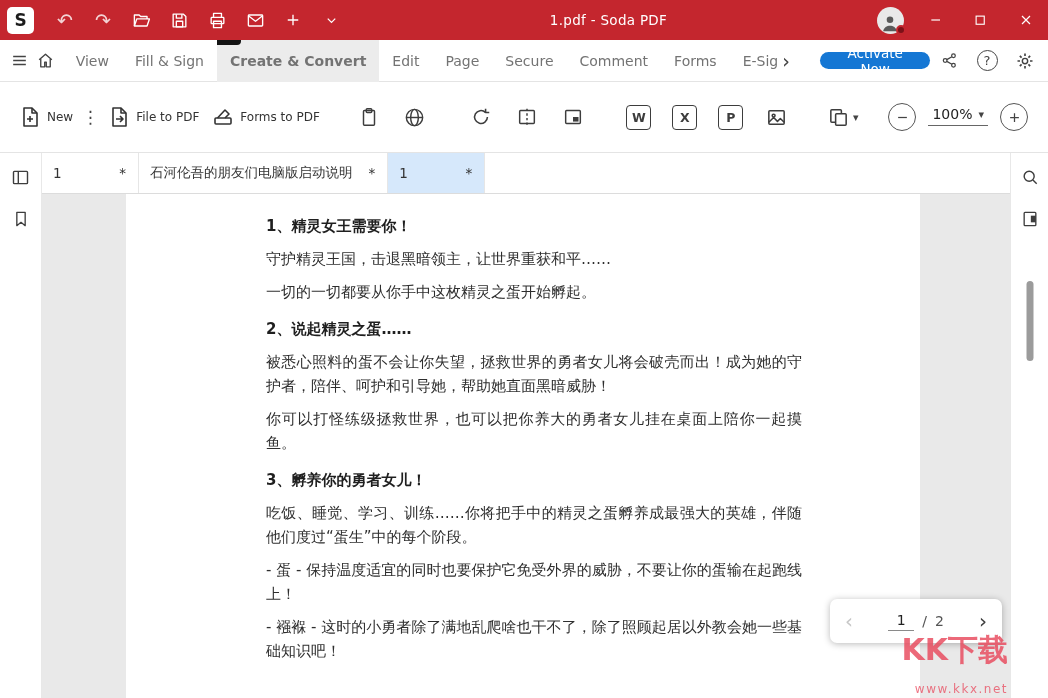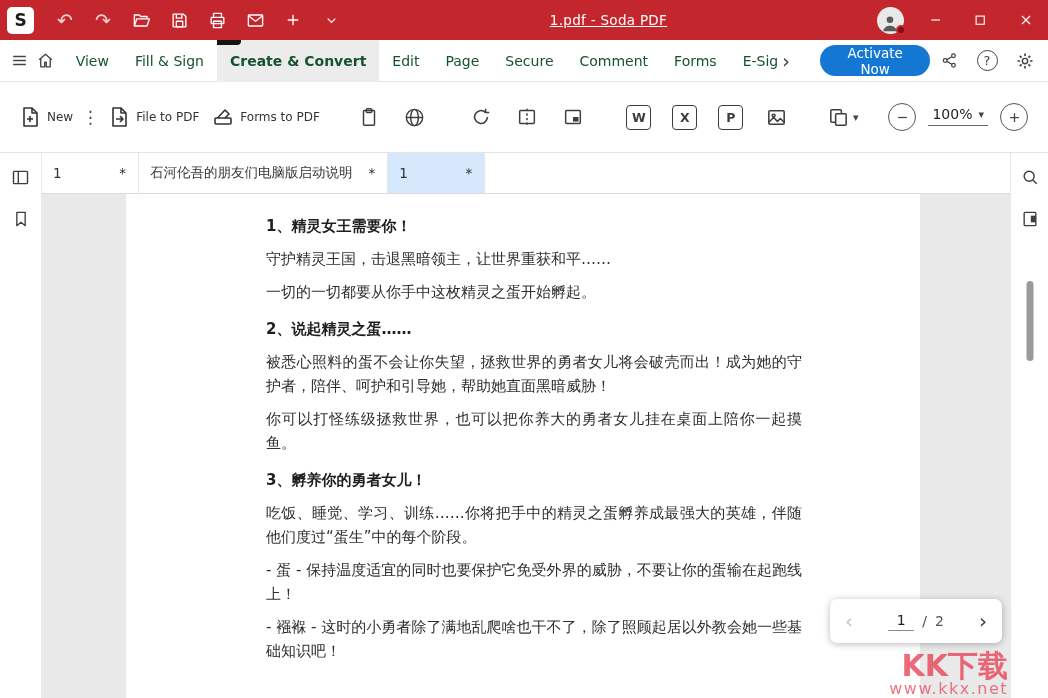--- a/index.html
+++ b/index.html
@@ -7,37 +7,37 @@
   body { font-family:"DejaVu Sans","Liberation Sans",sans-serif; background:#fff; position:relative; overflow:hidden; }
   svg { display:block; }
 
   
   .titlebar { height:40px; background:#c4262e; display:flex; align-items:center; color:#fff; }
   .tb-left { display:flex; align-items:center; padding-left:7px; }
   .logo { width:27px; height:27px; background:#fff; border-radius:5px; color:#1c1c1c; font-weight:bold; font-size:17px; display:flex; align-items:center; justify-content:center; margin-right:12px; }
   .tbtn { width:38px; height:40px; display:flex; align-items:center; justify-content:center; color:#fff; }
   .glyph { font-size:19px; line-height:1; }
   .muted { opacity:.8; }
-  .tb-title { flex:1; text-align:center; font-size:13.5px; letter-spacing:.3px;text-decoration:underline; }
+  .tb-title { flex:1; text-align:center; font-size:13.5px; letter-spacing:.3px; }
   .tb-right { display:flex; align-items:center; }
   .avatar-wrap { position:relative; width:46px; display:flex; justify-content:center; }
   .avatar { width:27px; height:27px; border-radius:50%; background:#e9e9e9; color:#5a5a5a; display:flex; align-items:flex-end; justify-content:center; overflow:hidden; }
   .avatar-dot { position:absolute; right:7px; bottom:-1px; width:10px; height:10px; border-radius:50%; background:#7c1118; border:2px solid #c4262e; }
   .winbtn { width:45px; height:40px; display:flex; align-items:center; justify-content:center; color:#fff; }
 
   
   .menubar { height:42px; display:flex; align-items:center; border-bottom:1px solid #e4e4e4; padding-left:6px; background:#fff; }
   .mbtn { width:38px; height:42px; display:flex; align-items:center; justify-content:center; color:#434343; }
   .menu-tabs { display:flex; align-items:stretch; height:42px; margin-left:4px; }
-  .menu-tab { padding:0 13px; display:flex; align-items:center; font-size:14px; color:#14532d; position:relative; white-space:nowrap; }
+  .menu-tab { padding:0 13px; display:flex; align-items:center; font-size:14px; color:#737373; position:relative; white-space:nowrap; }
   .menu-tab.active { background:#ececec; font-weight:bold; }
   .menu-tab.active::before { content:""; position:absolute; left:0; top:0; width:24px; height:5px; background:#141414; border-radius:0 0 4px 0; }
   .menu-tab.clipped { max-width:48px; overflow:hidden; padding-right:0; }
   .overflow-chevron { width:24px; display:flex; align-items:center; justify-content:center; color:#444; font-size:19px; }
-  .activate-btn { margin-left:26px; height:31px; padding:0 24px; border:none; border-radius:16px; background:#1577d4; color:#fff; font-size:13.5px; font-family:inherit; display:flex; align-items:center; }
+  .activate-btn { margin-left:26px; height:17px; padding:0 24px; border:none; border-radius:16px; background:#1577d4; color:#fff; font-size:13.5px; font-family:inherit; display:flex; align-items:center; }
   .menu-right { margin-left:auto; display:flex; align-items:center; padding-right:4px; }
   .help-circle { width:21px; height:21px; border:1.6px solid #444; border-radius:50%; display:flex; align-items:center; justify-content:center; font-size:13px; color:#444; }
 
   
   .toolbar { height:71px; display:flex; align-items:center; border-bottom:1px solid #e4e4e4; padding:0 12px; color:#3d3d3d; background:#fff; }
   .tool-big { min-width:64px; height:62px; display:flex; align-items:center; justify-content:center; gap:5px; font-size:12px; color:#333; padding:0 6px; }
   .tool-more { width:22px; height:46px; display:flex; align-items:center; justify-content:center; color:#444; font-size:17px; }
   .tool-sm { width:46px; height:46px; display:flex; align-items:center; justify-content:center; color:#3d3d3d; }
   .doc-letter { width:25px; height:25px; border:1.7px solid #3d3d3d; border-radius:4px; display:flex; align-items:center; justify-content:center; font-size:12.5px; font-weight:bold; color:#3d3d3d; }
   .gap-m { margin-left:20px; }
@@ -68,21 +68,21 @@
 
   .pager { position:absolute; right:8px; bottom:55px; width:172px; height:44px; background:#fff; border-radius:7px; box-shadow:0 1px 7px rgba(0,0,0,.28); display:flex; align-items:center; padding:0 15px; }
   .pager-prev { color:#c7c7c7; font-size:20px; }
   .pager-mid { flex:1; display:flex; align-items:center; justify-content:center; gap:8px; font-size:14px; color:#222; }
   .pager-num { width:26px; text-align:center; border-bottom:1px solid #8a8a8a; padding-bottom:2px; }
   .pager-sep, .pager-total { color:#555; }
   .pager-next { color:#3f3f3f; font-size:20px; }
 
   .watermark { position:absolute; right:40px; bottom:2px; text-align:right; z-index:40; pointer-events:none; }
   .wm-title { font-size:30px; font-weight:bold; color:rgba(232,72,92,.82); line-height:32px;margin-left:20px; }
-  .wm-url { font-size:16px; color:rgba(232,72,92,.75); letter-spacing:1.5px; line-height:14px; }
+  .wm-url { font-size:12px; color:rgba(232,72,92,.75); letter-spacing:1.5px; line-height:14px;margin-top:16px; }
 </style>
 </head>
 <body>
 
 <div class="app">
 
   <div class="titlebar">
     <div class="tb-left">
       <div class="logo">S</div>
       <div class="tbtn">

